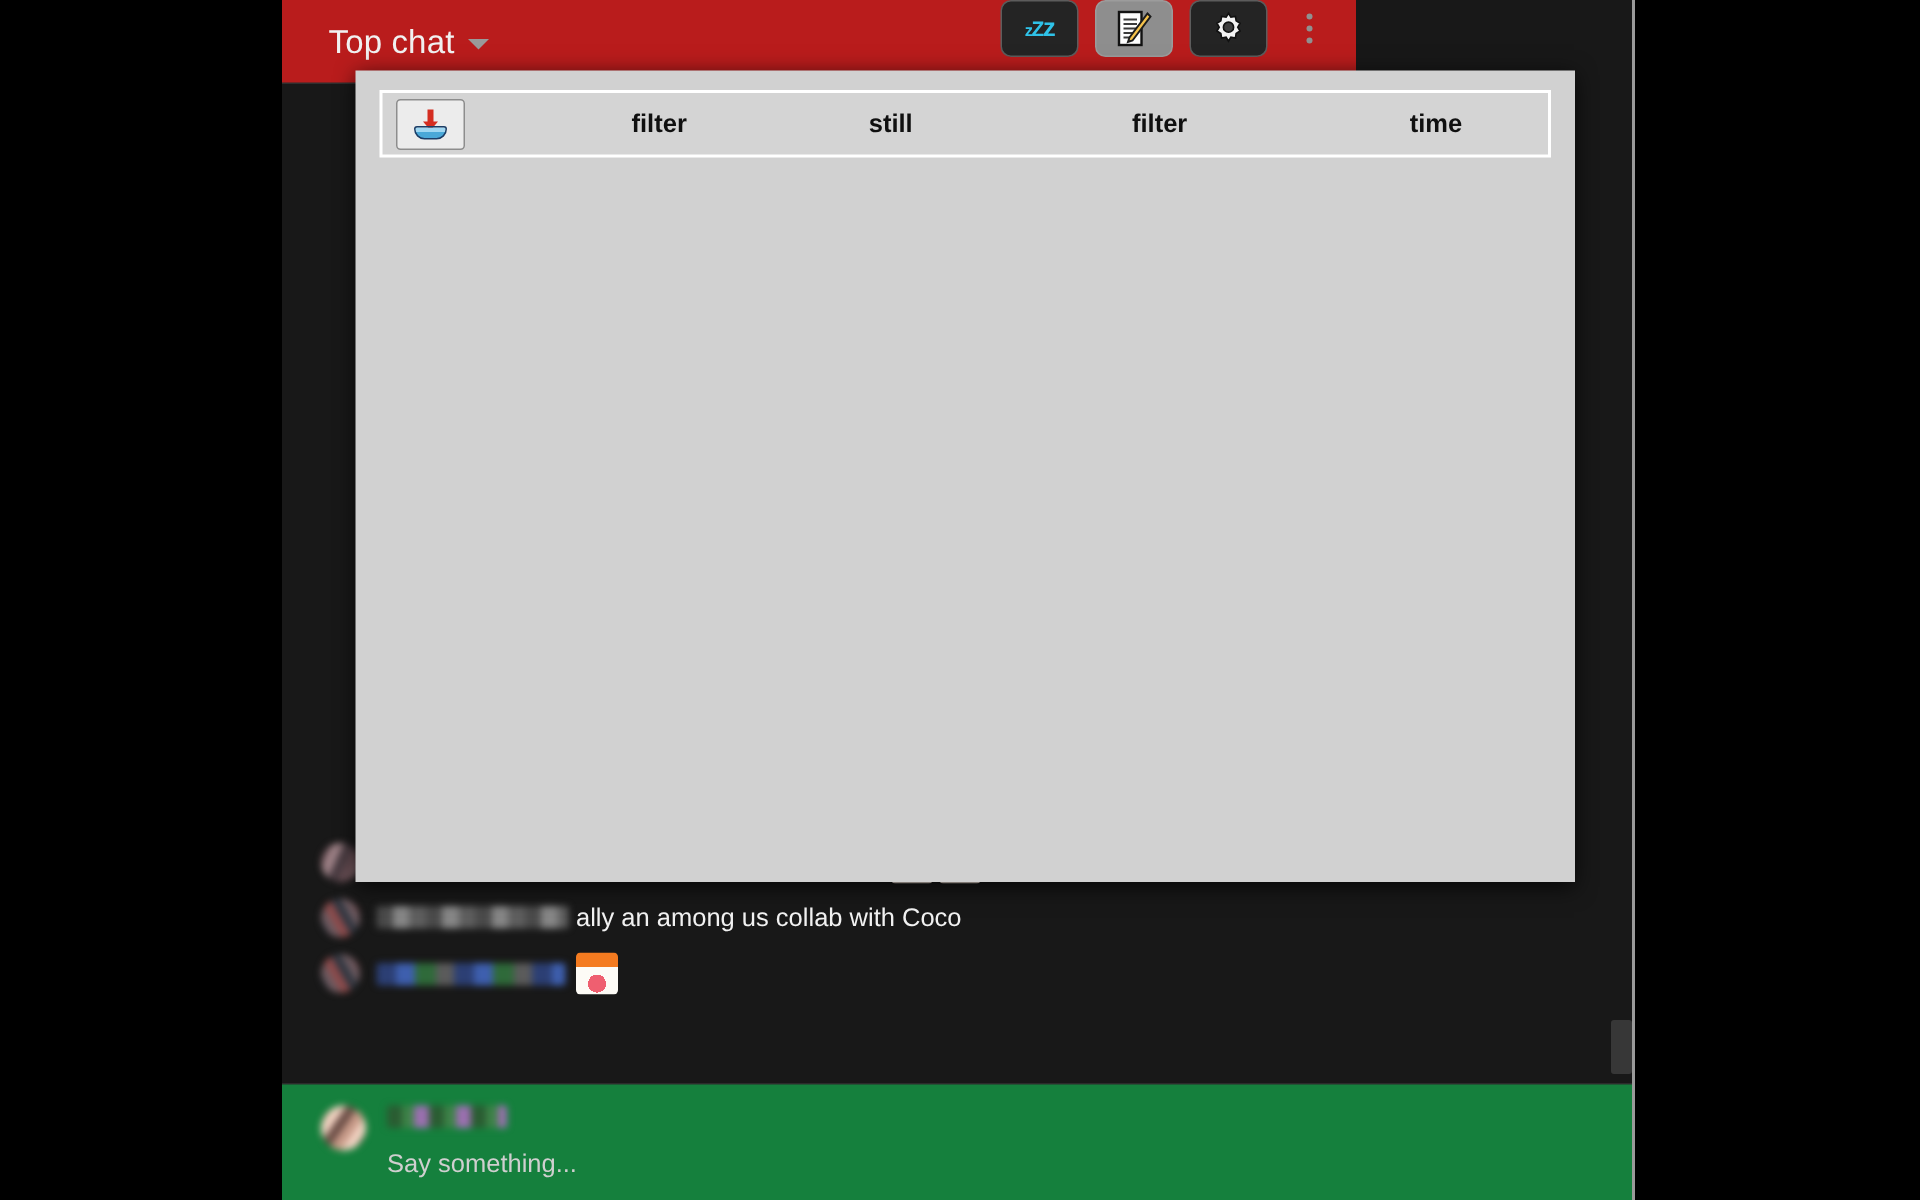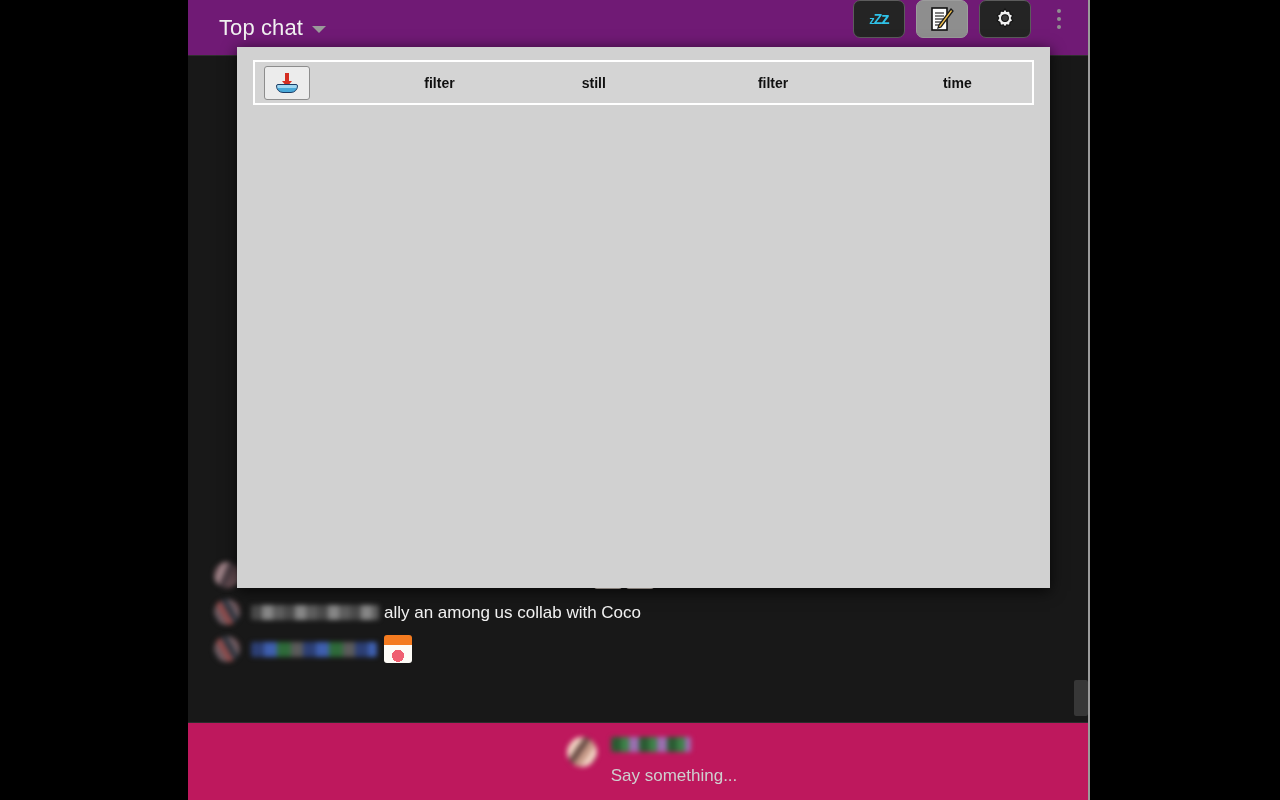--- a/index.html
+++ b/index.html
@@ -17,22 +17,22 @@
   #chat-frame {
     position: absolute; left: 188px; top: 0;
     width: 902px; height: 800px;
     background: #181818;
     overflow: hidden;
   }
 
   
   #chat-header {
     position: absolute; left: 0; top: 0;
-    width: 902px; height: 56px;
-    background: #701a75;
+    width: 716px; height: 56px;
+    background: #b91c1c;
     border-bottom: 1px solid #2f2f2f;
     display: flex; align-items: center;
   }
   #chat-mode {
     display: flex; align-items: center; gap: 9px;
     margin-left: 31px; cursor: pointer;
     user-select: none;
   }
   #chat-mode .label {
     color: #f1f1f1; font-size: 22px; letter-spacing: .1px;
@@ -123,24 +123,24 @@
   .emo.fox {
     background:
       radial-gradient(circle at 50% 74%, #ef5f70 0 6px, transparent 6px),
       linear-gradient(180deg,#f47b20 0 34%, #fdfbf6 34% 100%);
   }
 
   
   #chat-footer {
     position: absolute; left: 0; bottom: 0;
     width: 902px; height: 78px;
-    background: #be185d;
+    background: #15803d;
     border-top: 1px solid #2c2c2c;
     display: flex; align-items: flex-start;
-    padding: 14px 0 0 26px; gap: 14px; justify-content: center;
+    padding: 14px 0 0 26px; gap: 14px;
   }
   #footer-avatar {
     width: 30px; height: 30px; border-radius: 50%;
     background: repeating-linear-gradient(125deg,#c79a88 0 7px,#f2d2c2 7px 14px,#6e5048 14px 21px);
     filter: blur(2.4px); flex: 0 0 30px;
   }
   #footer-col { display: flex; flex-direction: column; gap: 14px; }
   #footer-placeholder { color: #cfcfcf; font-size: 17px; }
 
   
@@ -192,21 +192,21 @@
     width: 4px; height: 9px; background: #d42d21;
   }
   .import-icon .arrow {
     position: absolute; left: 8px; top: 9px;
     width: 0; height: 0;
     border-left: 5px solid transparent;
     border-right: 5px solid transparent;
     border-top: 6px solid #d42d21;
   }
   .col-head {
-    font-size: 14px; font-weight: bold; color: #101010;
+    font-size: 17px; font-weight: bold; color: #101010;
     text-align: center;
   }
   .col-filter  { width: 170px; margin-left: 45px; }
   .col-action  { width: 140px; }
   .col-message { width: 220px; }
   .col-time    { width: 150px; }
   #table-body { height: 460px; }
 </style>
 </head>
 <body>

